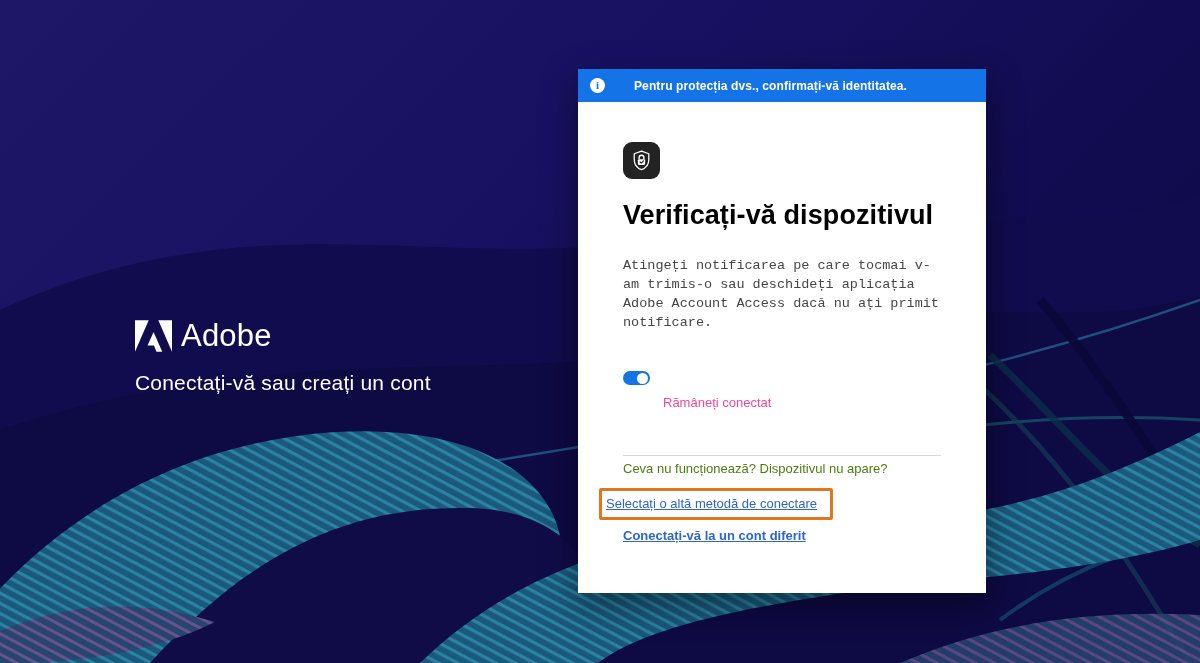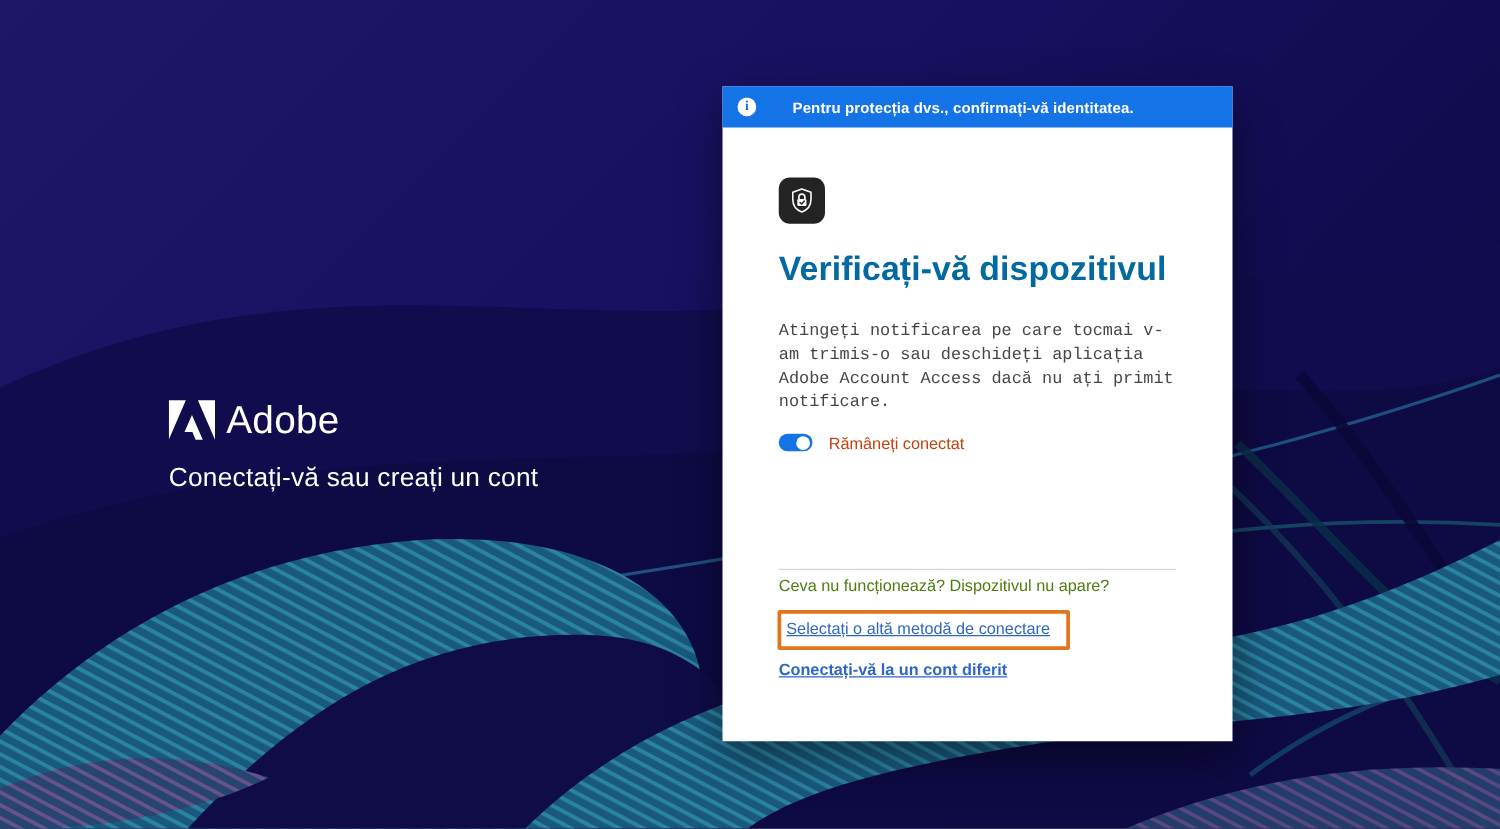--- a/index.html
+++ b/index.html
@@ -27,38 +27,38 @@
                color:#1473E6; font-size:11px; font-weight:700; line-height:15px;
                text-align:center; flex:0 0 auto; font-family:"Liberation Serif",serif; }
   .banner-text { color:#FFFFFF; font-size:12px; font-weight:700; letter-spacing:0.1px;padding-left:20px; }
 
   .card-content { position:relative; padding:0 45px; height:491px; }
 
   .app-icon { margin-top:40px; width:37px; height:37px; background:#232323;
               border-radius:9px; display:flex; align-items:center; justify-content:center; }
   .app-icon svg { width:25px; height:25px; display:block; }
 
-  .title { margin-top:21px; font-size:27px; font-weight:700; color:#0369a1; letter-spacing:0.1px; }
+  .title { margin-top:21px; font-size:27px; font-weight:700; color:#000000; letter-spacing:0.1px; }
 
   .body-text { margin-top:25px; width:322px; font-size:13.5px; line-height:1.42; color:#464646;font-family:Liberation Mono, monospace; }
 
   .toggle-row { margin-top:14px; display:flex; align-items:center; gap:13px; }
   .toggle { position:relative; width:27px; height:14px; border-radius:8px;
             background:#B3B3B3; cursor:pointer; flex:0 0 auto; }
   .toggle.on { background:#1473E6; }
   .toggle .knob { position:absolute; top:1.5px; left:2px; width:11px; height:11px;
                   border-radius:50%; background:#FFFFFF; }
   .toggle.on .knob { left:auto; right:2px; }
-  .toggle-label { font-size:13px; color:#c2410c; }
+  .toggle-label { font-size:13px; color:#ec4899;margin-top:48px; }
 
   .divider { position:absolute; top:386px; left:45px; width:318px; height:1px; background:#D8D8D8; }
 
   .help-text { position:absolute; top:392px; left:45px; font-size:13px; color:#4d7c0f; }
 
-  .highlight-box { position:absolute; top:419px; left:44px; border:3px solid #E2751D;
+  .highlight-box { position:absolute; top:419px; left:21px; border:3px solid #E2751D;
                    border-radius:2px; padding:3px 13px 5px 4px; }
   .link { font-size:13px; color:#2D66C4; text-decoration:underline; cursor:pointer; }
   .link-different { position:absolute; top:459px; left:45px;font-weight:bold; }
 </style>
 </head>
 <body>
 
 <div class="screen">
 
   <svg class="bg-art" viewBox="0 0 1200 663" preserveAspectRatio="none" aria-hidden="true">

